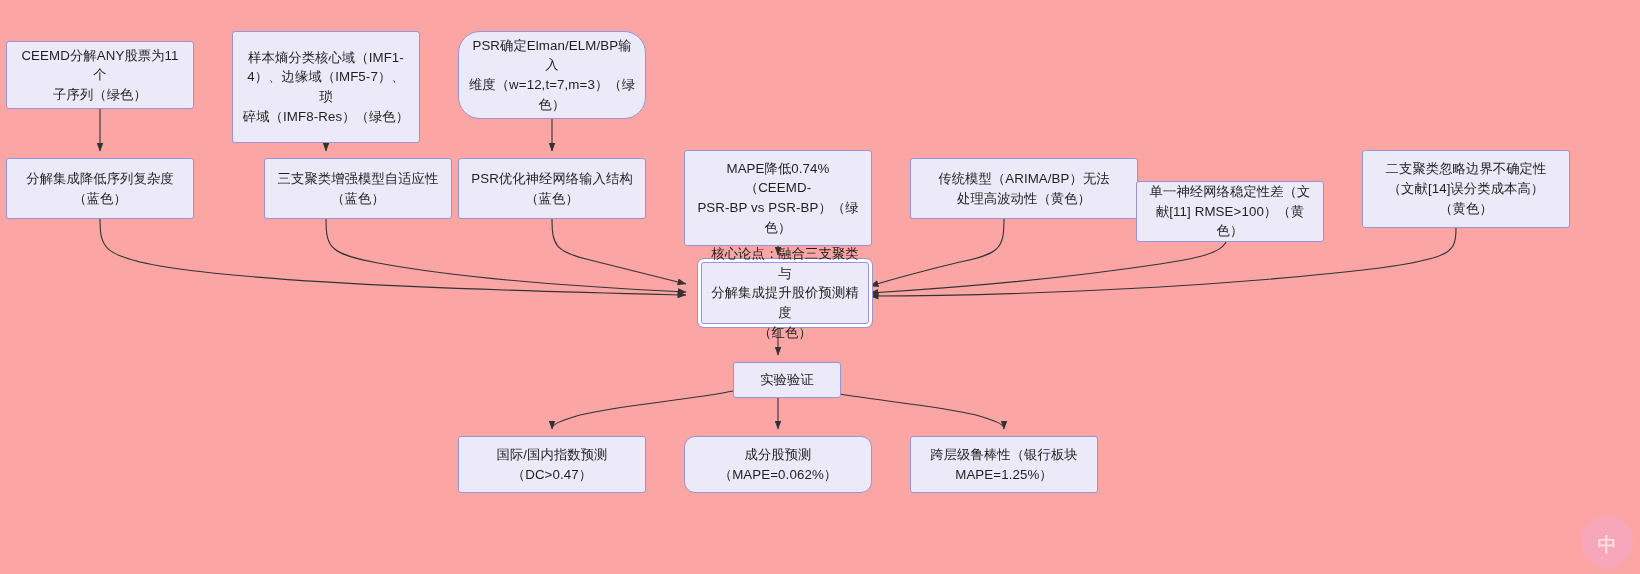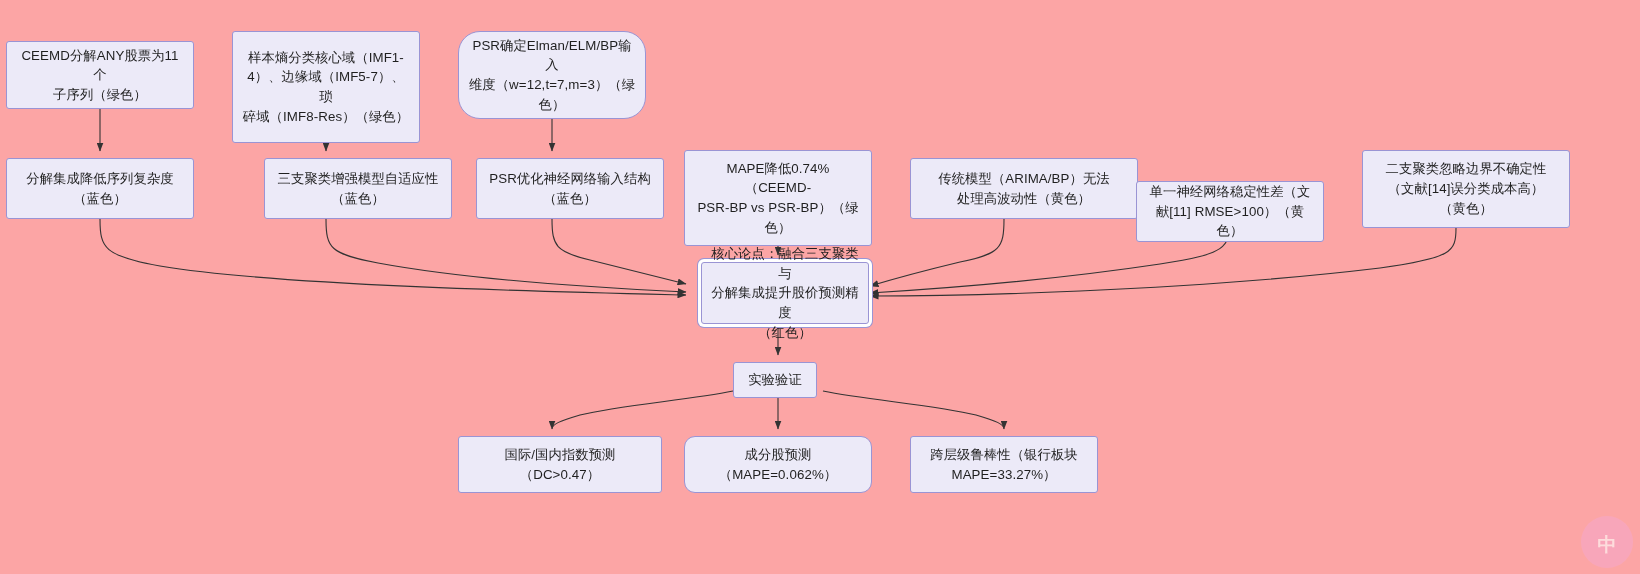--- a/index.html
+++ b/index.html
@@ -123,21 +123,21 @@
 色）</span>
       </div>
       <div class="node" style="left: 6px; top: 158px; width: 188px; height: 61px;">
         <span class="node-text">分解集成降低序列复杂度
 （蓝色）</span>
       </div>
       <div class="node" style="left: 232px; top: 158px; width: 188px; height: 61px; margin-left: 32px;">
         <span class="node-text">三支聚类增强模型自适应性
 （蓝色）</span>
       </div>
-      <div class="node" style="left: 476px; top: 158px; width: 188px; height: 61px;">
+      <div class="node" style="left: 458px; top: 158px; width: 188px; height: 61px;">
         <span class="node-text">PSR优化神经网络输入结构
 （蓝色）</span>
       </div>
       <div class="node" style="left: 684px; top: 150px; width: 188px; height: 96px;">
         <span class="node-text">MAPE降低0.74%（CEEMD-
 PSR-BP vs PSR-BP）（绿
 色）</span>
       </div>
       <div class="node" style="left: 910px; top: 158px; width: 228px; height: 61px;">
         <span class="node-text">传统模型（ARIMA/BP）无法
@@ -150,34 +150,34 @@
       <div class="node" style="left: 1362px; top: 150px; width: 208px; height: 78px;">
         <span class="node-text">二支聚类忽略边界不确定性
 （文献[14]误分类成本高）
 （黄色）</span>
       </div>
       <div class="node node-core" style="left: 694px; top: 262px; width: 168px; height: 62px; margin-left: 7px;">
         <span class="node-text">核心论点：融合三支聚类与
 分解集成提升股价预测精度
 （红色）</span>
       </div>
-      <div class="node" style="left: 733px; top: 362px; width: 84px; height: 36px;">
+      <div class="node" style="left: 733px; top: 362px; width: 108px; height: 36px;">
         <span class="node-text">实验验证</span>
       </div>
-      <div class="node" style="left: 458px; top: 436px; width: 204px; height: 57px;">
+      <div class="node" style="left: 458px; top: 436px; width: 188px; height: 57px;">
         <span class="node-text">国际/国内指数预测
 （DC&gt;0.47）</span>
       </div>
       <div class="node" style="left: 684px; top: 436px; width: 188px; height: 57px; border-radius: 11px;">
         <span class="node-text">成分股预测
 （MAPE=0.062%）</span>
       </div>
       <div class="node" style="left: 910px; top: 436px; width: 188px; height: 57px;">
         <span class="node-text">跨层级鲁棒性（银行板块
-MAPE=33.27%）</span>
+MAPE=1.25%）</span>
       </div>
     </div>
 
   <div class="watermark" id="watermark" style="left: 1581px; top: 516px;">
     <span>中</span>
   </div>
 
 </div>
 
 </body></html>

